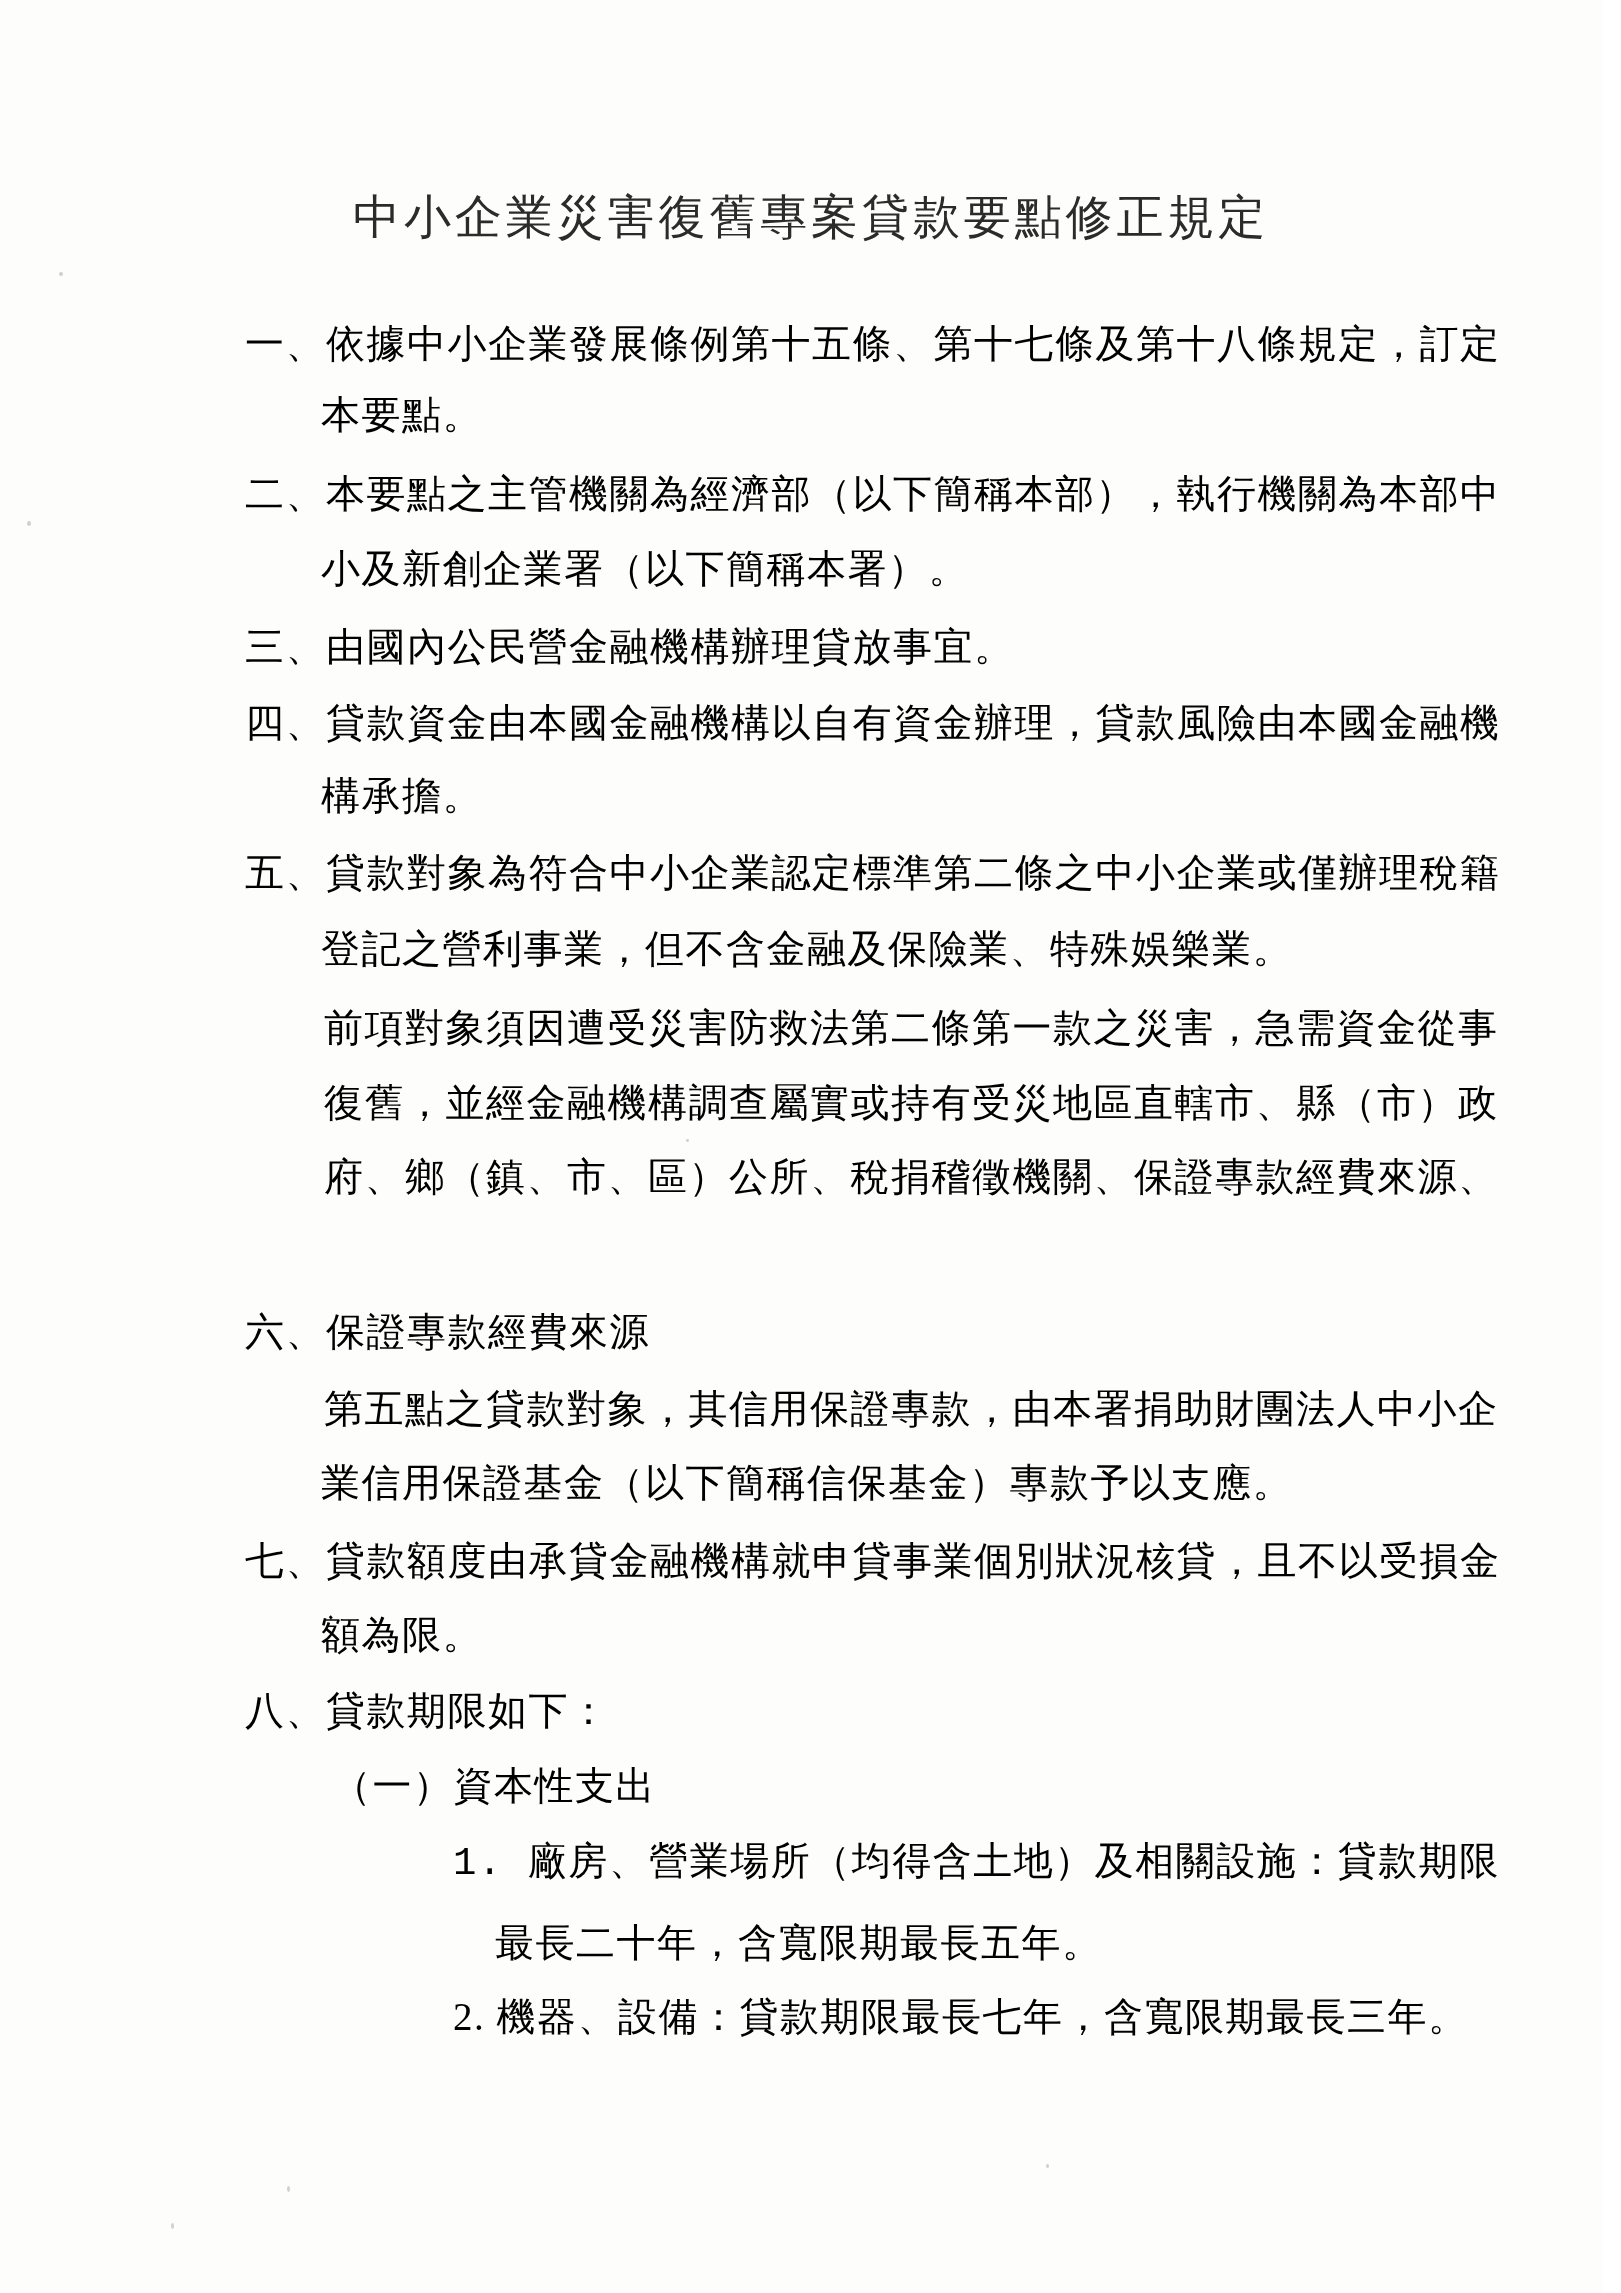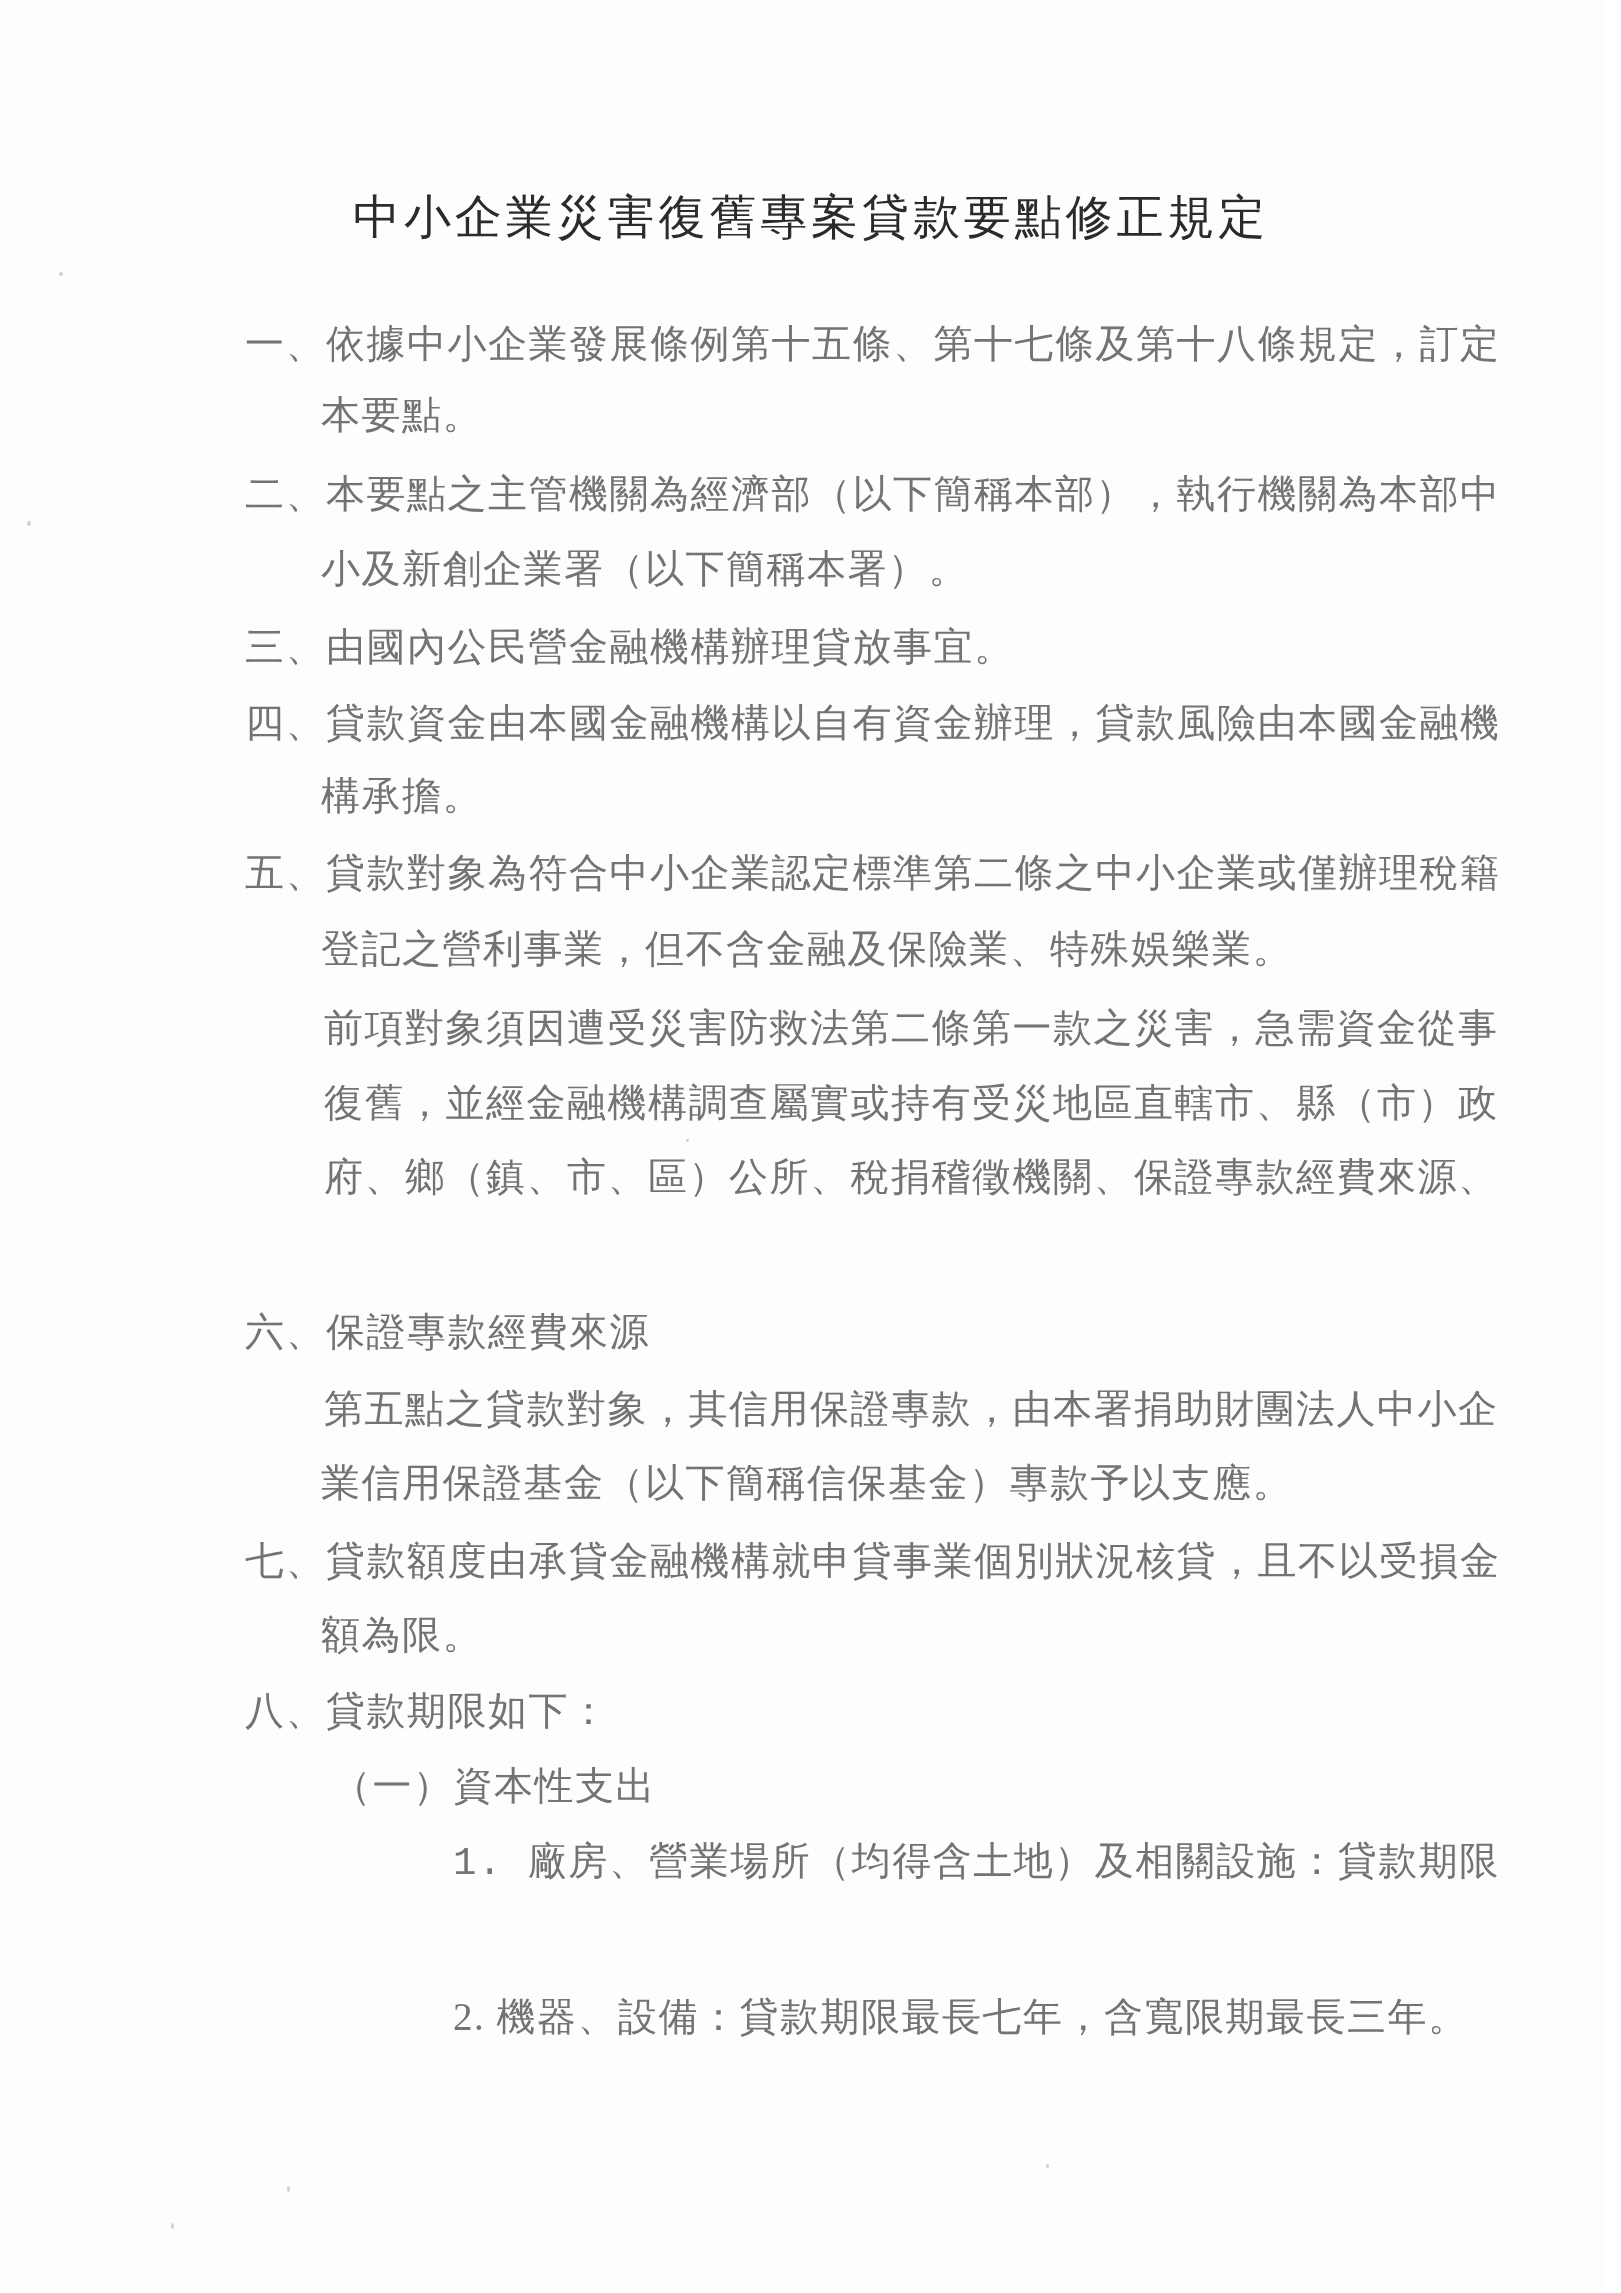--- a/index.html
+++ b/index.html
@@ -25,21 +25,21 @@
     letter-spacing: 3.9px;
     white-space: pre;
     color: #2b2b2b;
   }
   .line {
     position: absolute;
     font-size: 39px;
     line-height: 51px;
     letter-spacing: 1.5px;
     white-space: pre;
-    color: #737373;
+    color: #000000;
   }
   .speck {
     position: absolute;
     background: #9a9a9a;
     border-radius: 50%;
     opacity: 0.45;
   }
 </style>
 </head>
 <body>
@@ -61,20 +61,21 @@
   <div class="line" style="left:324px; top:1077px;">復舊，並經金融機構調查屬實或持有受災地區直轄市、縣（市）政</div>
   <div class="line" style="left:324px; top:1151px;">府、鄉（鎮、市、區）公所、稅捐稽徵機關、保證專款經費來源、</div>
   <div class="line" style="left:245px; top:1306px;">六、保證專款經費來源</div>
   <div class="line" style="left:324px; top:1383px;">第五點之貸款對象，其信用保證專款，由本署捐助財團法人中小企</div>
   <div class="line" style="left:321px; top:1457px;">業信用保證基金（以下簡稱信保基金）專款予以支應。</div>
   <div class="line" style="left:245px; top:1535px;">七、貸款額度由承貸金融機構就申貸事業個別狀況核貸，且不以受損金</div>
   <div class="line" style="left:321px; top:1609px;">額為限。</div>
   <div class="line" style="left:245px; top:1685px;">八、貸款期限如下：</div>
   <div class="line" style="left:332px; top:1760px;">（一）資本性支出</div>
   <div class="line" style="left:453px; top:1839px;font-family:Liberation Mono, monospace;">1. 廠房、營業場所（均得含土地）及相關設施：貸款期限</div>
+  <div class="line" style="left:495px; top:1917px;">最長二十年，含寬限期最長五年。</div>
   <div class="line" style="left:453px; top:1991px;">2. 機器、設備：貸款期限最長七年，含寬限期最長三年。</div>
 
   <div class="speck" style="left:59px;  top:272px;  width:3.9px; height:3.9px;"></div>
   <div class="speck" style="left:27.4px;  top:521px;  width:3.9px; height:4.9px;"></div>
   <div class="speck" style="left:498px; top:719px;  width:2.9px; height:5.9px;"></div>
   <div class="speck" style="left:686px; top:1139px; width:2.9px; height:2.9px;"></div>
   <div class="speck" style="left:287px; top:2186px; width:2.9px; height:5.9px;"></div>
   <div class="speck" style="left:171px; top:2223px; width:2.9px; height:5.9px;"></div>
   <div class="speck" style="left:1046px;top:2164px; width:2.9px; height:3.9px;"></div>
 

